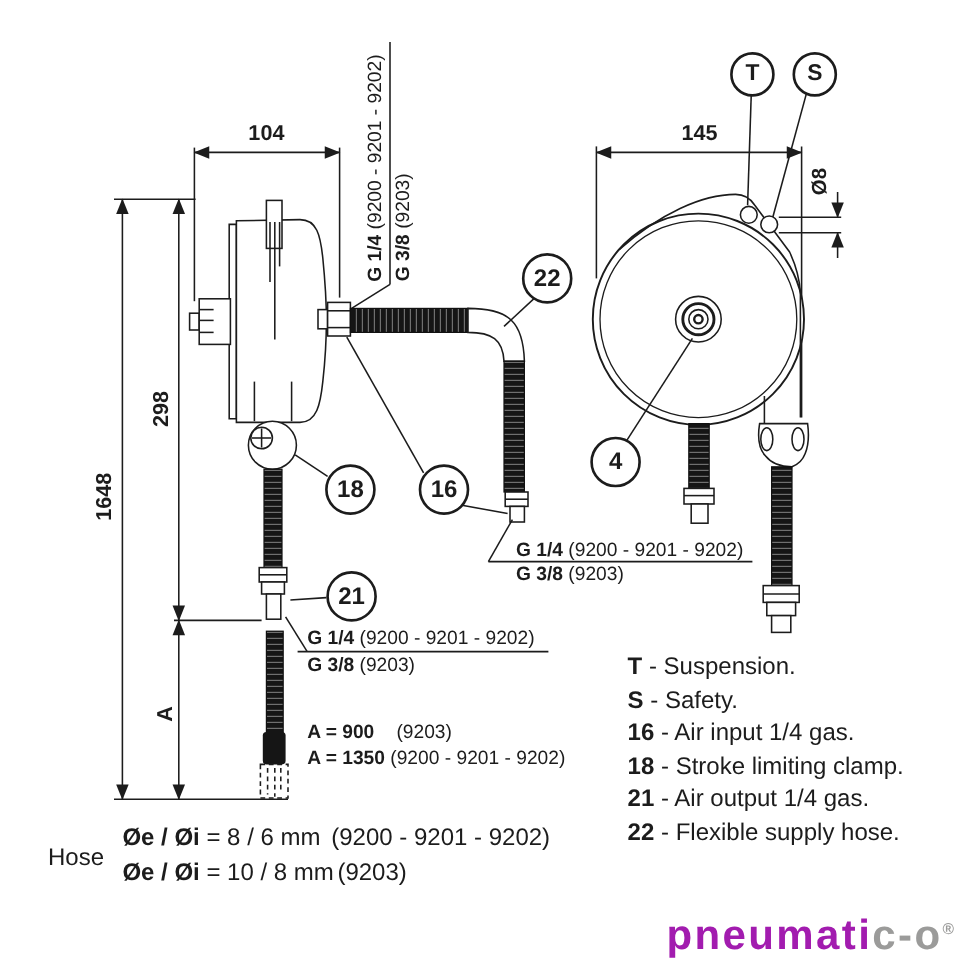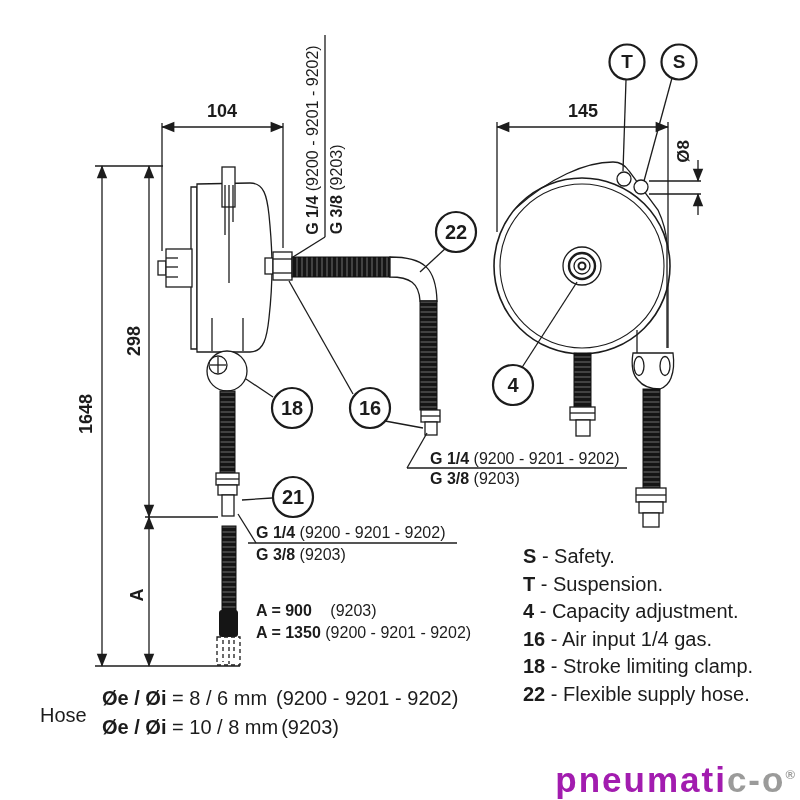--- a/index.html
+++ b/index.html
@@ -245,25 +245,25 @@
 
   <div class="cots" style="left:609px;top:44px;">T</div>
   <div class="cots" style="left:661px;top:44px;">S</div>
   <div class="co" style="left:436px;top:212px;">22</div>
   <div class="co" style="left:272px;top:388px;">18</div>
   <div class="co" style="left:350px;top:388px;">16</div>
   <div class="co" style="left:273px;top:477px;">21</div>
   <div class="co" style="left:493px;top:365px;">4</div>
 
   <div class="legend">
+    <div class="lg"><b>T</b> <span>- Suspension.</span></div>
     <div class="lg"><b>S</b> <span>- Safety.</span></div>
-    <div class="lg"><b>T</b> <span>- Suspension.</span></div>
-    <div class="lg"><b>4</b> <span>- Capacity adjustment.</span></div>
     <div class="lg"><b>16</b> <span>- Air input 1/4 gas.</span></div>
     <div class="lg"><b>18</b> <span>- Stroke limiting clamp.</span></div>
+    <div class="lg"><b>21</b> <span>- Air output 1/4 gas.</span></div>
     <div class="lg"><b>22</b> <span>- Flexible supply hose.</span></div>
   </div>
 
   <div class="logo">
     <span class="pk">pneumati</span><span class="gy">c</span><span class="gy">-</span><span class="gy">o</span><sup>®</sup>
   </div>
 
 </div>
 
 </body></html>

